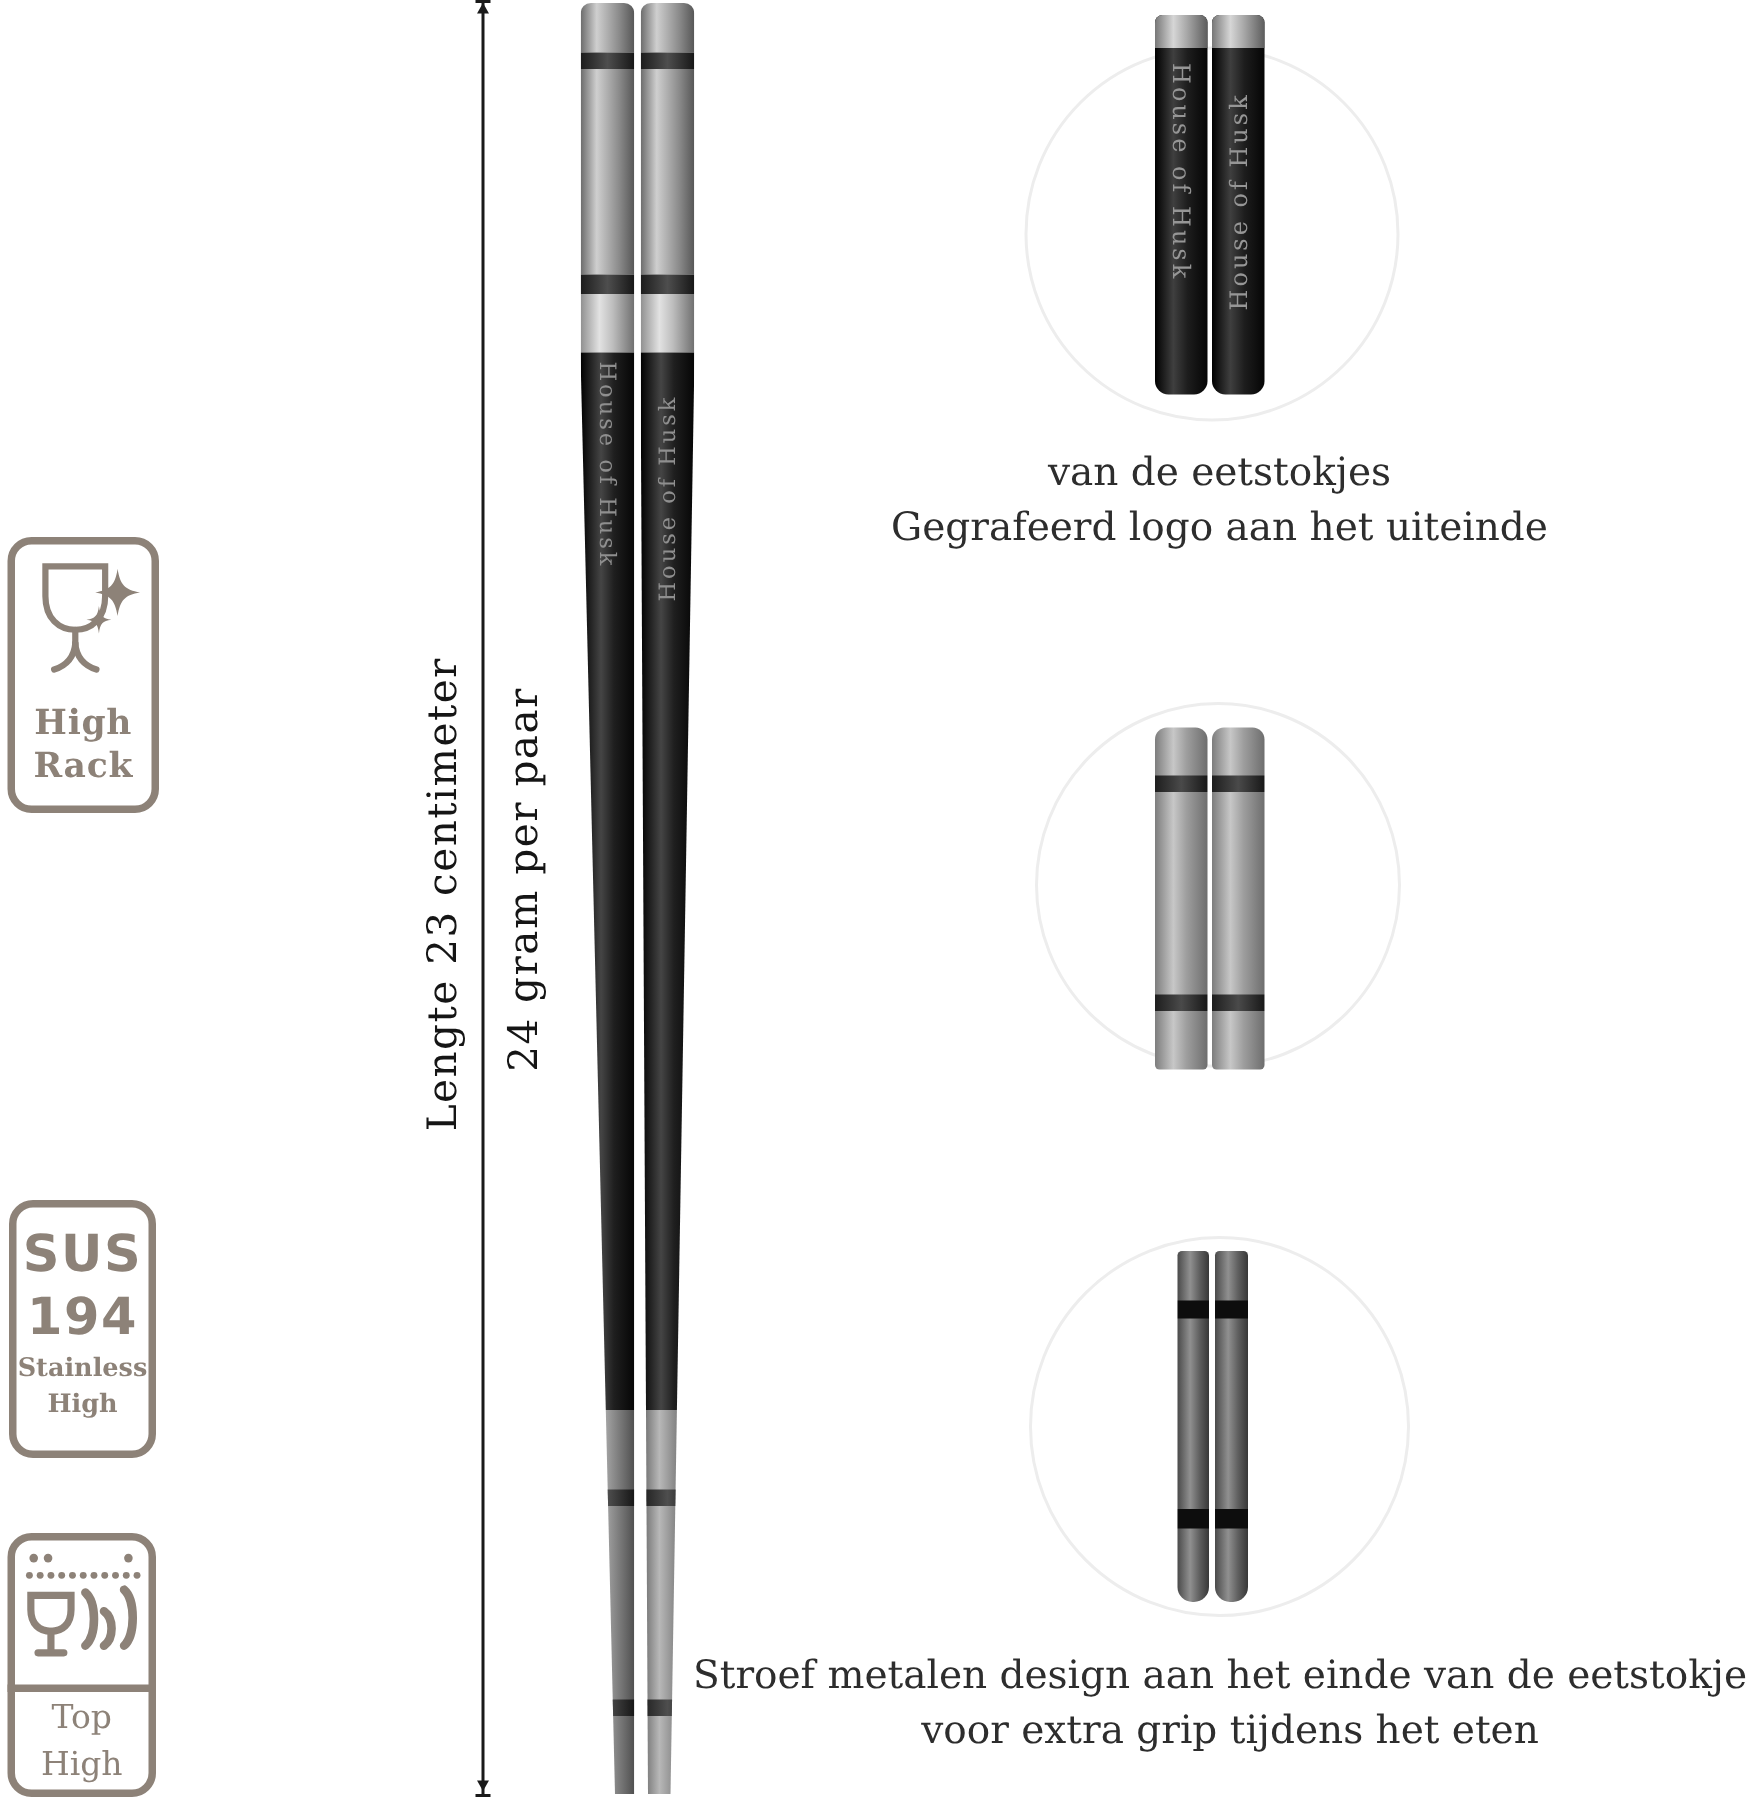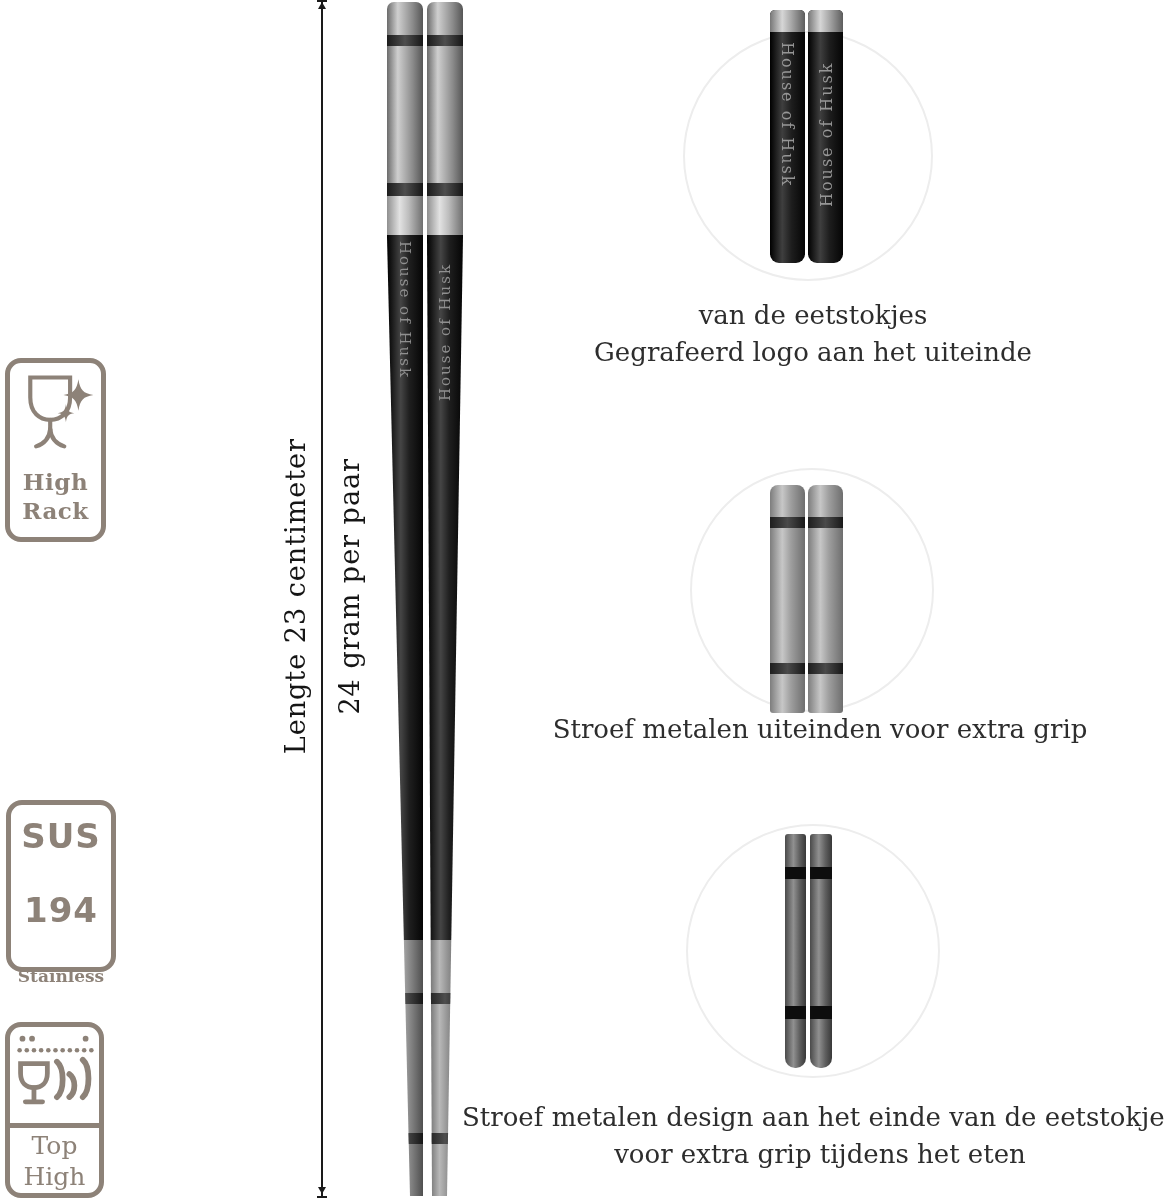--- a/index.html
+++ b/index.html
@@ -10,26 +10,26 @@
   .page{position:relative;width:1164px;height:1200px;background:#ffffff;overflow:hidden;
         font-family:"DejaVu Serif",serif;}
 
   
   .badge{position:absolute;box-sizing:border-box;border:5px solid var(--taupe);
          border-radius:16px;color:var(--taupe);display:flex;flex-direction:column;
          align-items:center;text-align:center;background:#fff;}
   .badge .lbl{font-size:23px;line-height:29px;letter-spacing:.5px;font-weight:bold;}
   #badge1{left:5px;top:358px;width:101px;height:184px;padding-top:8px;}
   #badge2{left:8px;top:576px;width:99px;height:178px;padding-top:8px;}
-  #badge3{left:6px;top:800px;width:110px;height:172px;padding-top:10px;gap:32px;}
+  #badge3{left:6px;top:800px;width:98px;height:172px;padding-top:10px;}
   #badge4{left:5px;top:1022px;width:99px;height:176px;padding-top:6px;}
   .sus{font-family:"DejaVu Sans",sans-serif;font-weight:700;font-size:34px;line-height:42px;letter-spacing:1px;}
   .steel{font-weight:700;font-size:17px;line-height:22px;margin-top:2px;}
   .b4-divider{width:99px;height:5px;background:var(--taupe);margin:2px 0 2px 0;}
-  .b4-lbl{font-size:25px;line-height:31px;}
+  .b4-lbl{font-size:22px;line-height:31px;}
 
   
   .vline{position:absolute;left:321px;top:2px;width:2px;height:1194px;background:#1a1a1a;}
   .vcap{position:absolute;left:317px;width:10px;height:2px;background:#1a1a1a;}
   .vcap.top{top:0px;} .vcap.bot{top:1196px;}
   .varrow{position:absolute;left:318px;width:0;height:0;border-left:4px solid transparent;border-right:4px solid transparent;}
   .varrow.up{top:2px;border-bottom:7px solid #1a1a1a;}
   .varrow.down{top:1187px;border-top:7px solid #1a1a1a;}
   .vtext{position:absolute;writing-mode:vertical-rl;transform:rotate(180deg);
          font-size:27px;color:#151515;letter-spacing:1px;white-space:nowrap;}
@@ -197,24 +197,20 @@
 
   <div class="circle" id="circle2"></div>
   <div class="c2stick" id="c2a">
     <div class="bnd1"></div>
     <div class="bnd2"></div>
   </div>
   <div class="c2stick" id="c2b">
     <div class="bnd1"></div>
     <div class="bnd2"></div>
   </div>
-  <div class="caption" id="cap2">
-    <div class="cl">Stroef metalen uiteinden voor extra grip</div>
-
-  </div>
 
   <div class="circle" id="circle3"></div>
   <div class="c3stick" id="c3a">
     <div class="bnd1"></div>
     <div class="bnd2"></div>
   </div>
   <div class="c3stick" id="c3b">
     <div class="bnd1"></div>
     <div class="bnd2"></div>
   </div>

